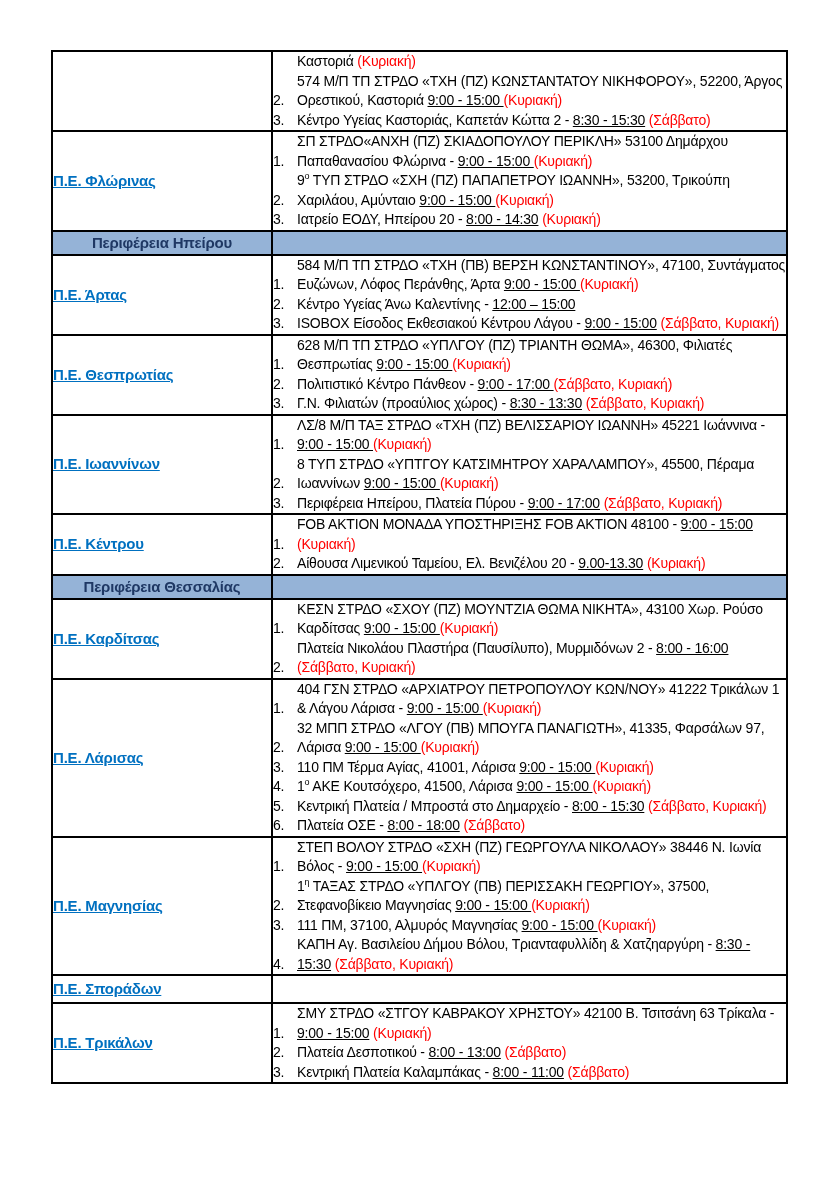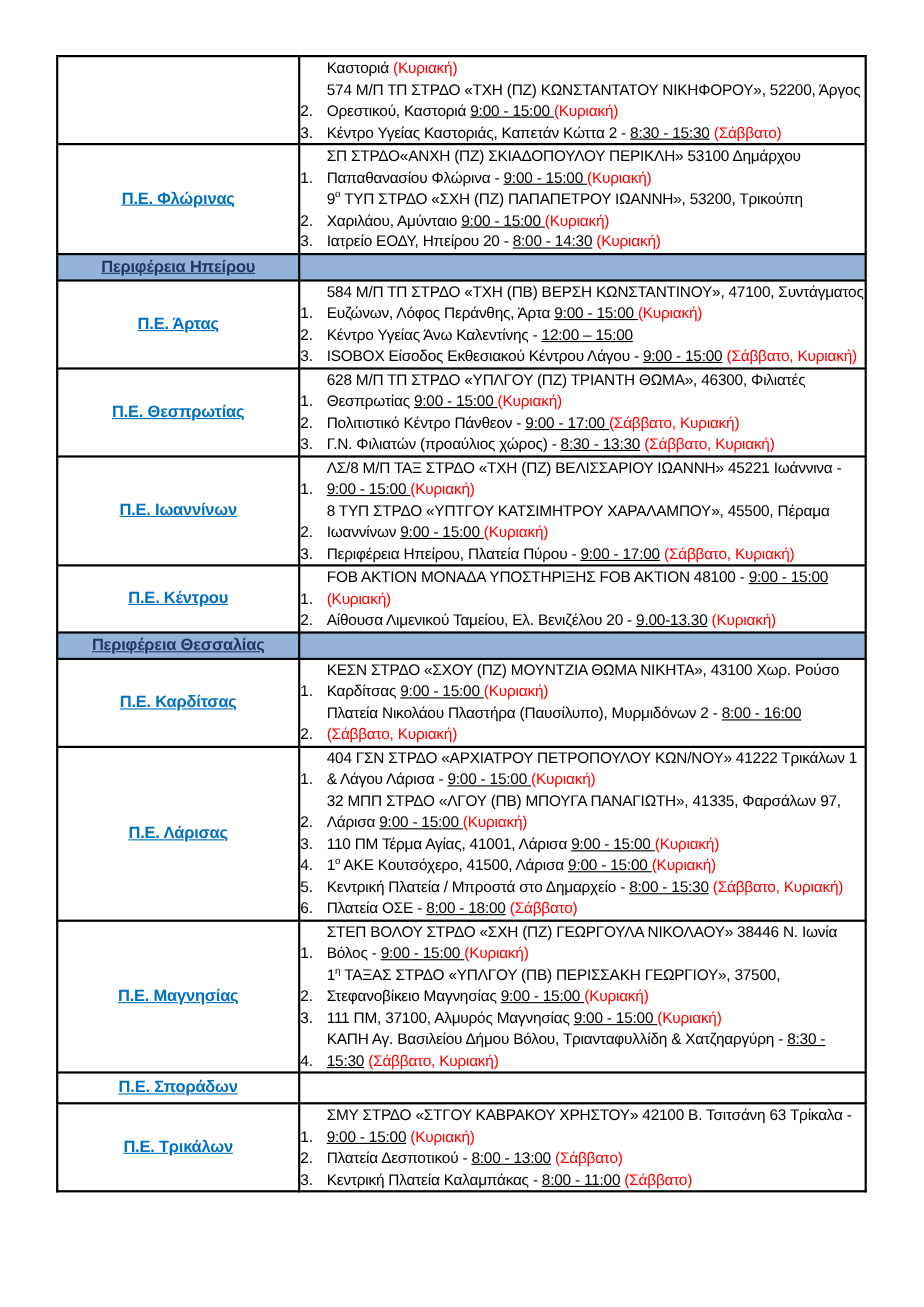--- a/index.html
+++ b/index.html
@@ -28,21 +28,20 @@
     border-collapse: collapse;
     table-layout: fixed;
   }
   table.regions-table td {
     border: 2px solid var(--border, #000);
     vertical-align: middle;
     padding: 0;
   }
   
   td.label-cell {
-    text-align: center;
     padding: 2px 4px;
     height: 26px;
   }
   .region-label {
     color: var(--label-blue, #0070C0);
     font-weight: bold;
     text-decoration: underline;
     font-size: 15px;
     letter-spacing: -0.2px;
   }
@@ -83,21 +82,20 @@
   tr.band-row td {
     background: var(--band-bg, #95B3D7);
     height: 20px;
     padding: 1px 4px;
   }
   .band-label {
     display: block;
     text-align: center;
     color: var(--band-text, #1F3864);
     font-weight: bold;
-    text-decoration: underline;
     font-size: 15px;
     letter-spacing: -0.2px;
     white-space: nowrap;
   }
 </style>
 </head>
 <body>
 
 <div class="page">
   <table class="regions-table">

